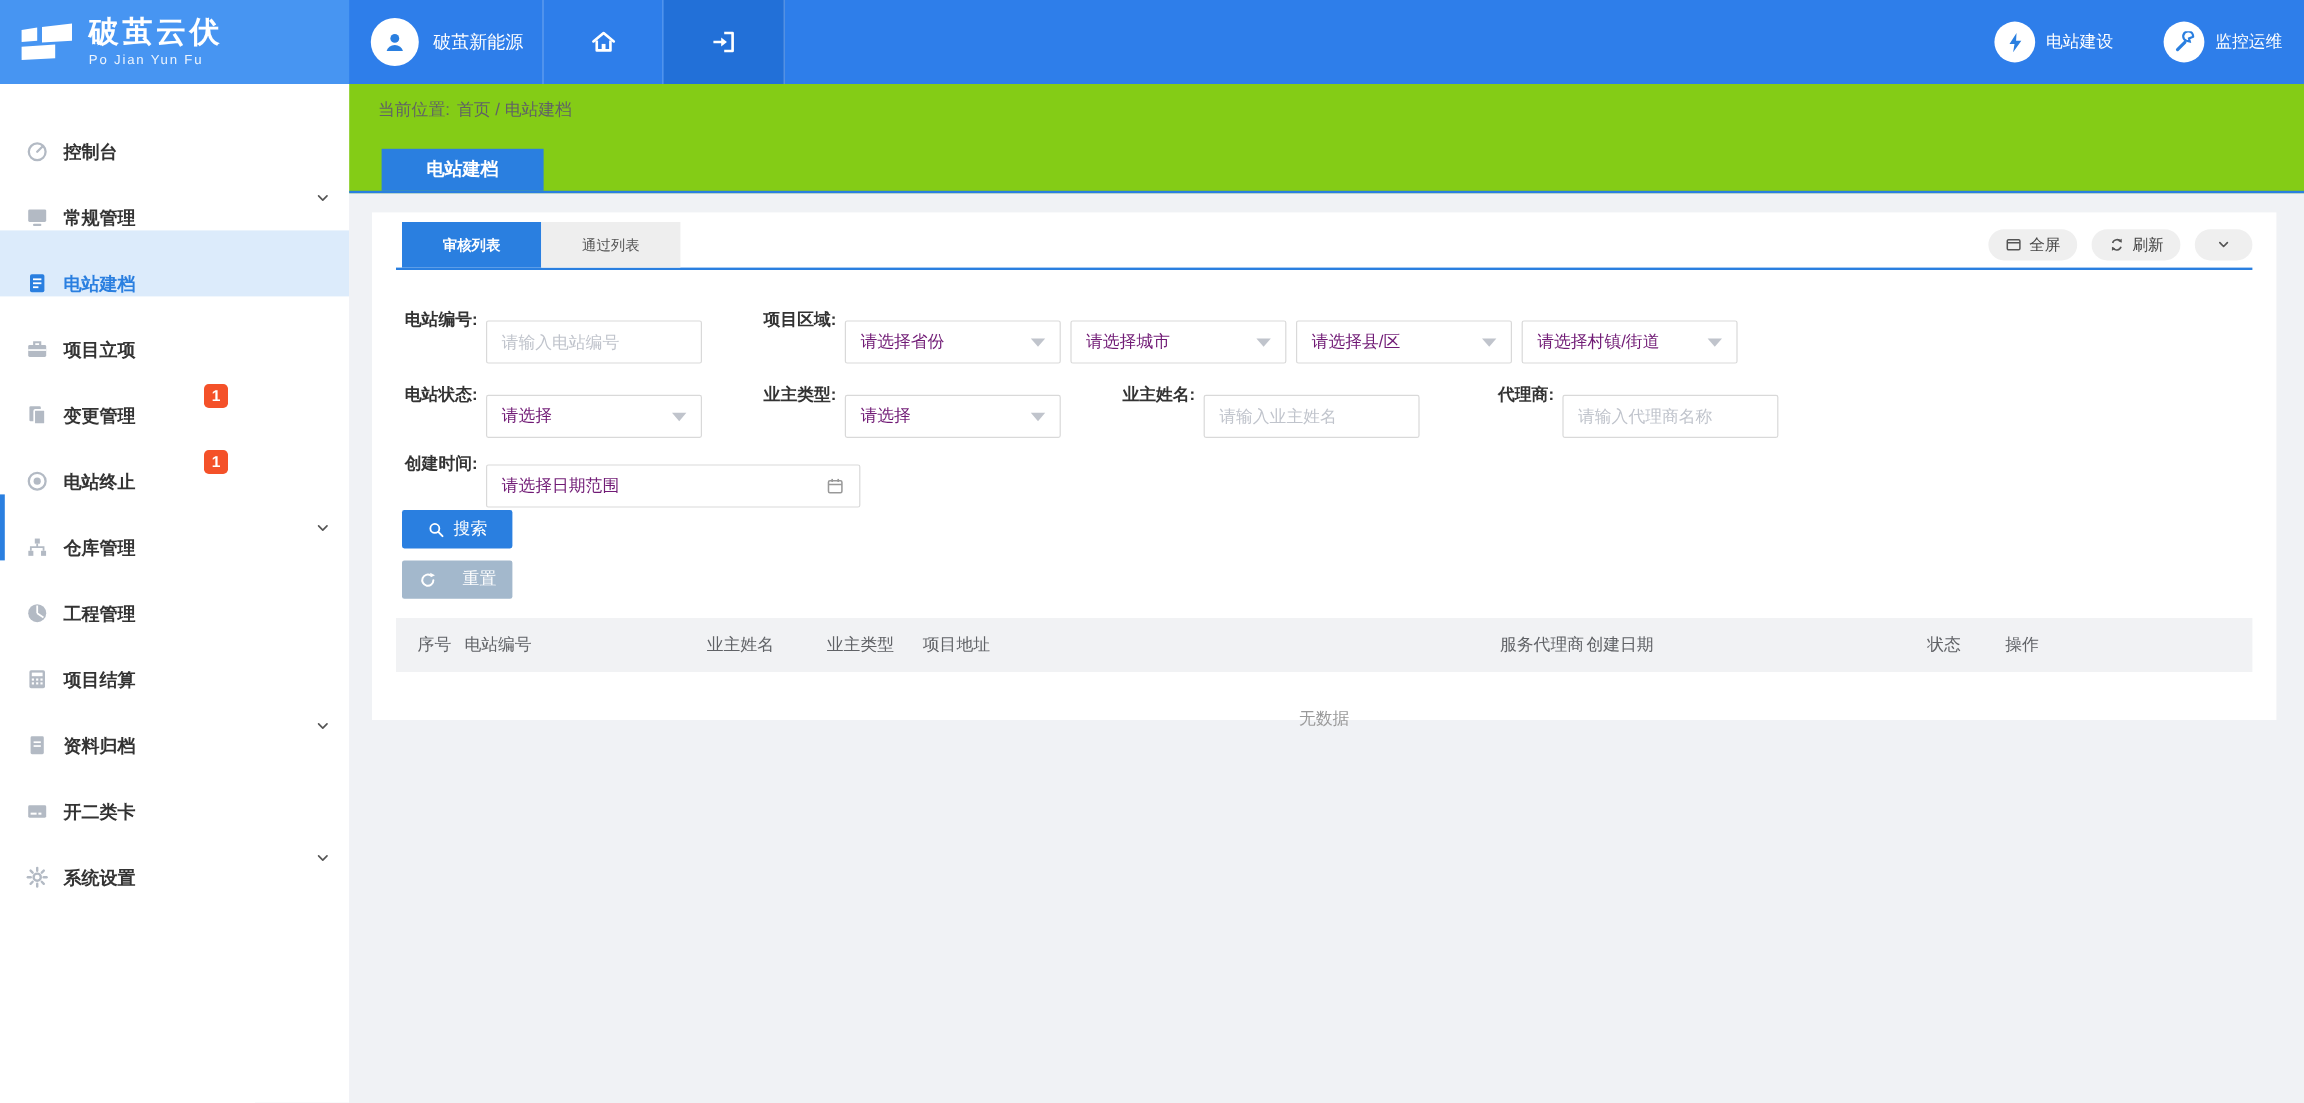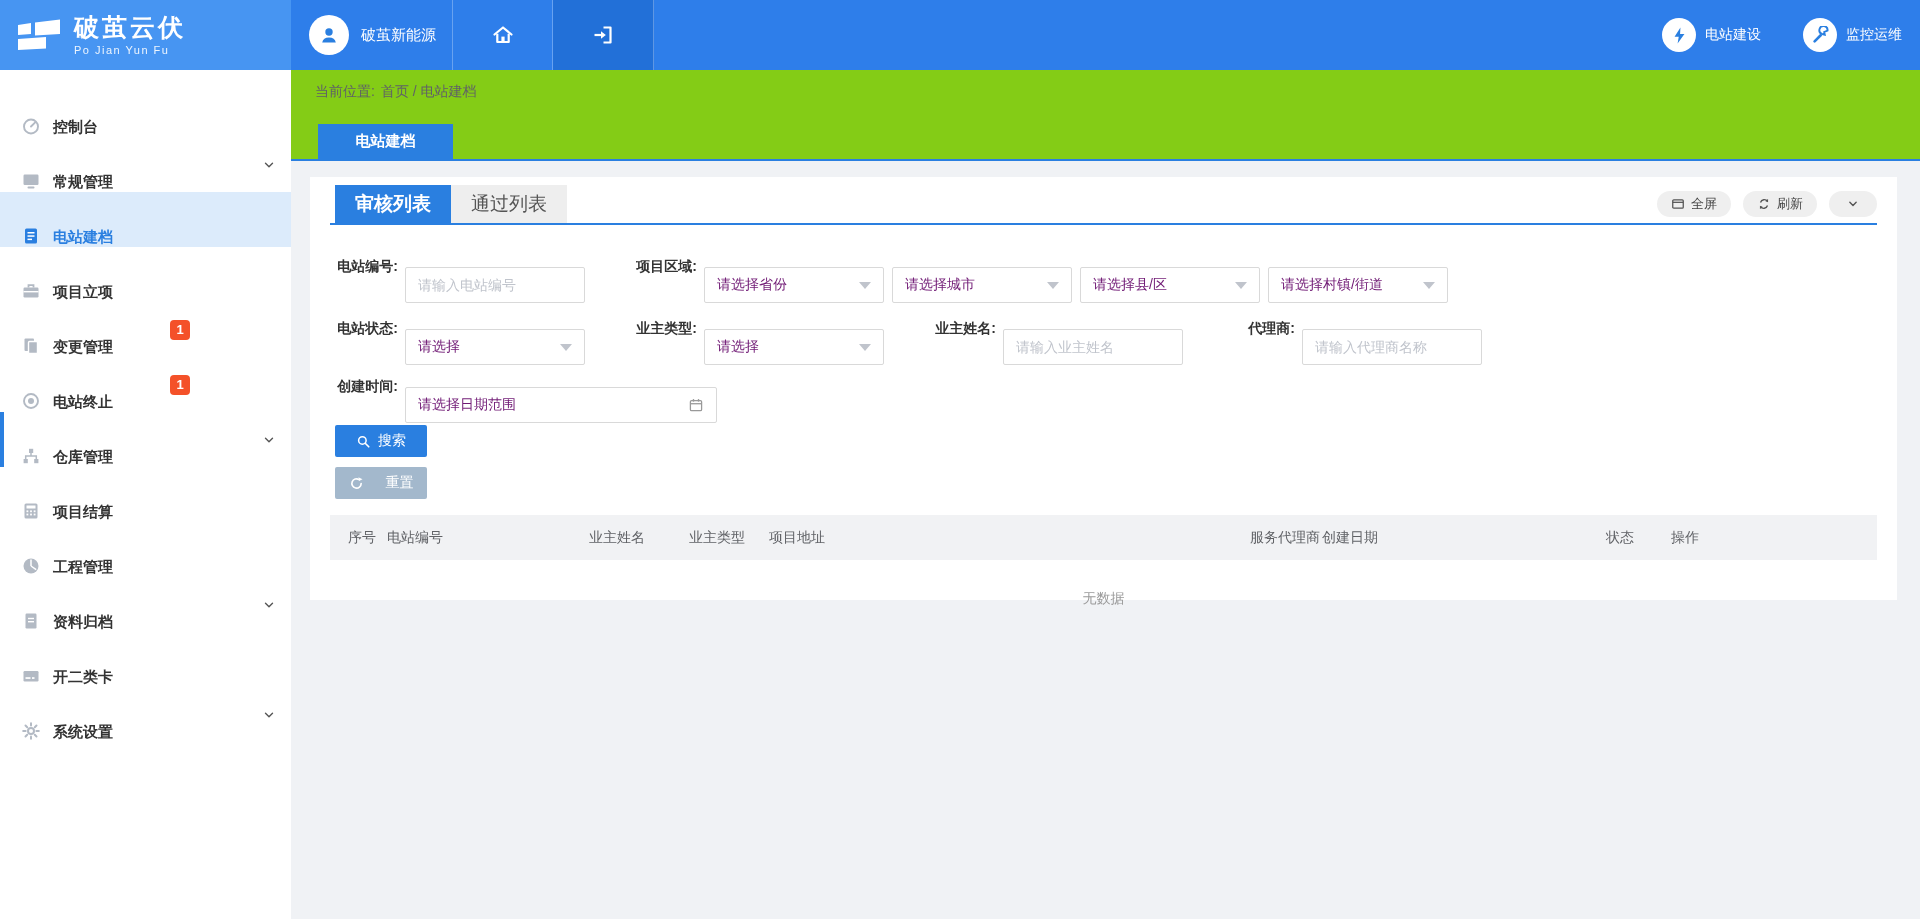--- a/index.html
+++ b/index.html
@@ -40,21 +40,21 @@
 
   
   .main{position:absolute;top:70px;left:291px;right:0;bottom:0;background:#f0f2f5;}
   .crumb-strip{position:relative;height:91px;background:#84cc16;border-bottom:2px solid var(--primary);}
   .crumb{position:absolute;left:24px;top:13px;font-size:14px;color:#606266;display:flex;gap:6px;}
   .page-tab{position:absolute;left:27px;bottom:0;width:135px;height:35px;background:var(--primary);color:#fff;font-size:15px;font-weight:700;display:flex;align-items:center;justify-content:center;border:none;cursor:pointer;}
 
   .card{margin:16px 23px 0 19px;height:423px;background:#fff;}
   .card-head{height:48px;margin:0 20px;display:flex;align-items:flex-end;justify-content:space-between;border-bottom:2px solid var(--primary);}
   .tabs{display:flex;margin-left:5px;}
-  .tab{width:116px;height:38px;border:none;background:#eeeeee;color:#555;font-size:19px;display:flex;align-items:center;justify-content:center;cursor:pointer;}
+  .tab{width:116px;height:38px;border:none;background:#eeeeee;color:#555;font-size:12px;display:flex;align-items:center;justify-content:center;cursor:pointer;}
   .tab.active{background:var(--primary);color:#fff;font-weight:700;}
   .tools{display:flex;gap:12px;align-items:center;margin-bottom:6px;}
   .tool-btn{height:26px;padding:0 14px;border:none;border-radius:13px;background:#efefef;color:#444;font-size:13px;display:flex;align-items:center;gap:6px;cursor:pointer;}
   .tool-btn svg{width:14px;height:14px;color:#555;}
   .tool-btn.icon-only{width:48px;padding:0;justify-content:center;}
 
   .filters{padding-left:24px;}
   .frow{display:flex;align-items:center;height:36px;margin-top:26px;}
   .filters .frow:nth-of-type(1){margin-top:24px;}
   .filters .frow:nth-of-type(3){margin-top:22px;}
@@ -249,44 +249,44 @@
         <span class="chev">
           <svg viewBox="0 0 20 20">
             <polyline points="5,7.5 10,12.5 15,7.5" fill="none" stroke="currentColor" stroke-width="2" stroke-linecap="round" stroke-linejoin="round"></polyline>
           </svg>
         </span>
       </div>
 
       <div class="side-item">
         <span class="side-icon">
           <svg viewBox="0 0 20 20">
+            <circle cx="10" cy="10" r="7.5" fill="currentColor"></circle>
+            <path d="M10 10 V3.5 M10 10 L15.2 13.6" stroke="#fff" stroke-width="1.5"></path>
+          </svg>
+        </span>
+        <span class="side-label">工程管理</span>
+
+      </div>
+
+      <div class="side-item">
+        <span class="side-icon">
+          <svg viewBox="0 0 20 20">
             <rect x="3.5" y="2.5" width="13" height="15" rx="1.5" fill="currentColor"></rect>
             <rect x="5.5" y="4.5" width="9" height="3" fill="#fff"></rect>
             <g fill="#fff">
               <rect x="5.5" y="9.4" width="1.8" height="1.8"></rect>
               <rect x="9.1" y="9.4" width="1.8" height="1.8"></rect>
               <rect x="12.7" y="9.4" width="1.8" height="1.8"></rect>
               <rect x="5.5" y="12.6" width="1.8" height="1.8"></rect>
               <rect x="9.1" y="12.6" width="1.8" height="1.8"></rect>
               <rect x="12.7" y="12.6" width="1.8" height="1.8"></rect>
             </g>
           </svg>
         </span>
         <span class="side-label">项目结算</span>
-
-      </div>
-
-      <div class="side-item">
-        <span class="side-icon">
-          <svg viewBox="0 0 20 20">
-            <circle cx="10" cy="10" r="7.5" fill="currentColor"></circle>
-            <path d="M10 10 V3.5 M10 10 L15.2 13.6" stroke="#fff" stroke-width="1.5"></path>
-          </svg>
-        </span>
-        <span class="side-label">工程管理</span>
 
       </div>
 
       <div class="side-item">
         <span class="side-icon">
           <svg viewBox="0 0 20 20">
             <rect x="4.5" y="2.5" width="11" height="15" rx="1.2" fill="currentColor"></rect>
             <rect x="7" y="6.8" width="6" height="1.4" fill="#fff"></rect>
             <rect x="7" y="10" width="6" height="1.4" fill="#fff"></rect>
           </svg>

